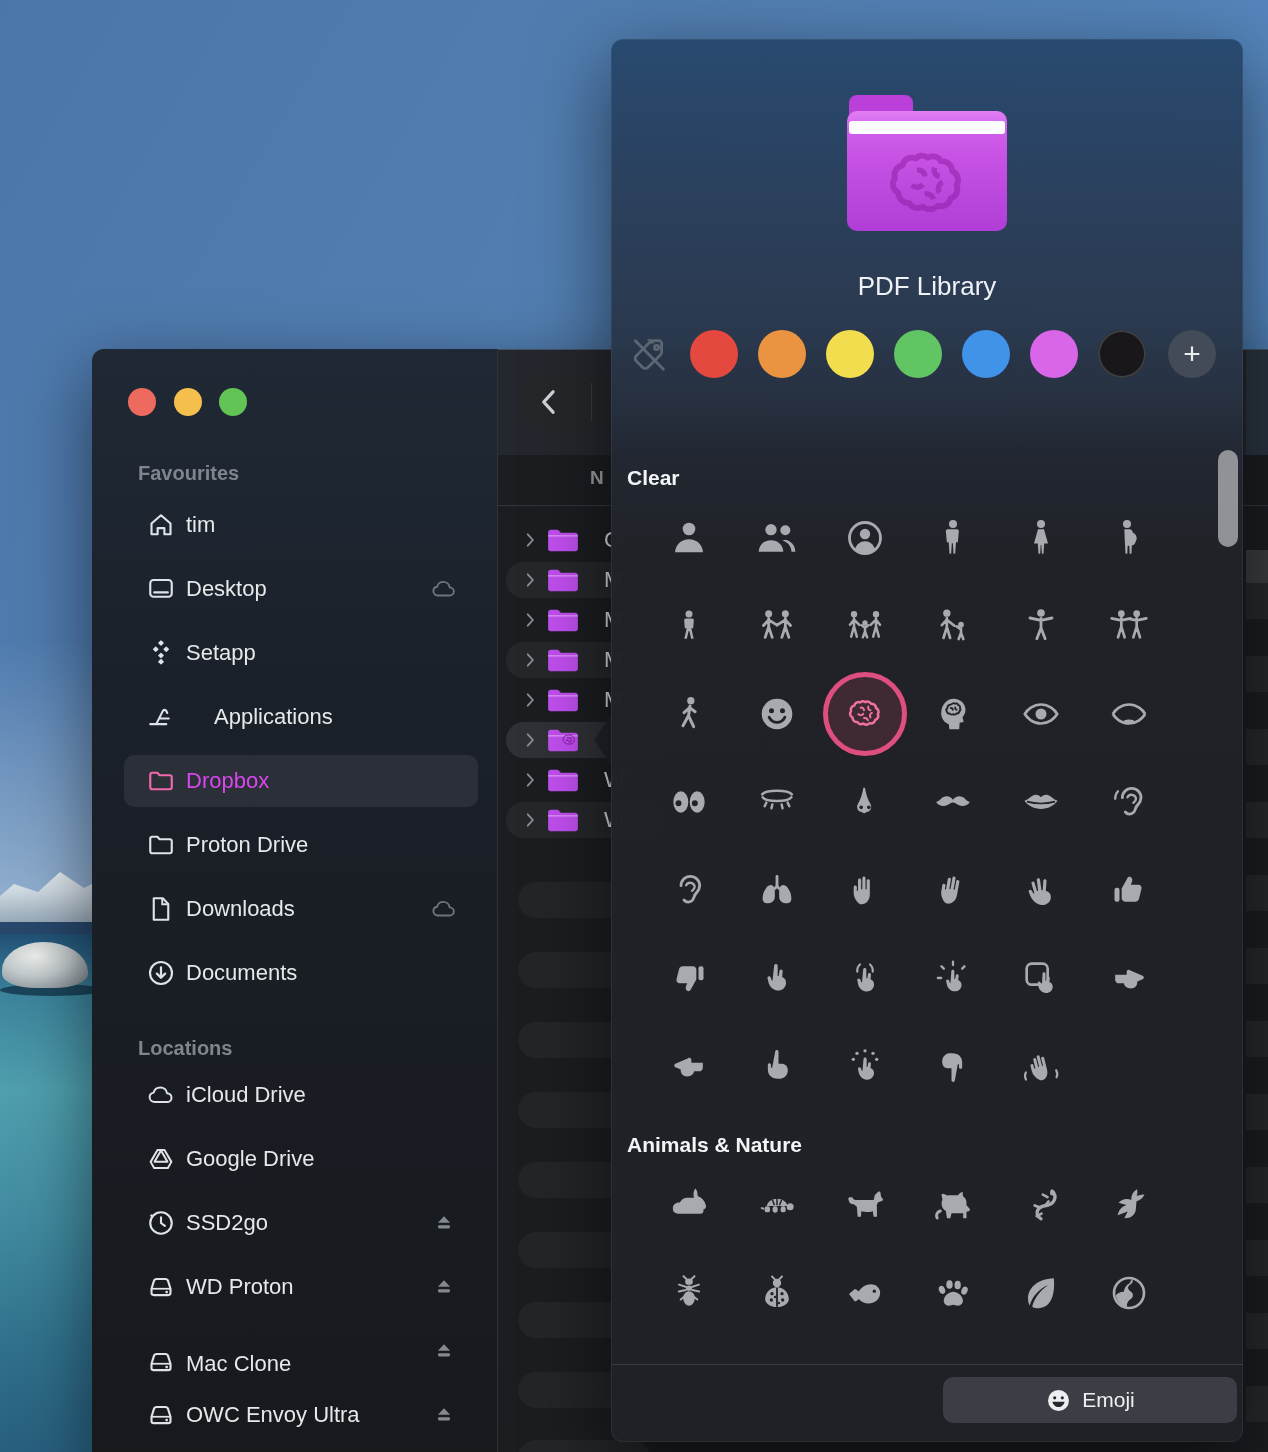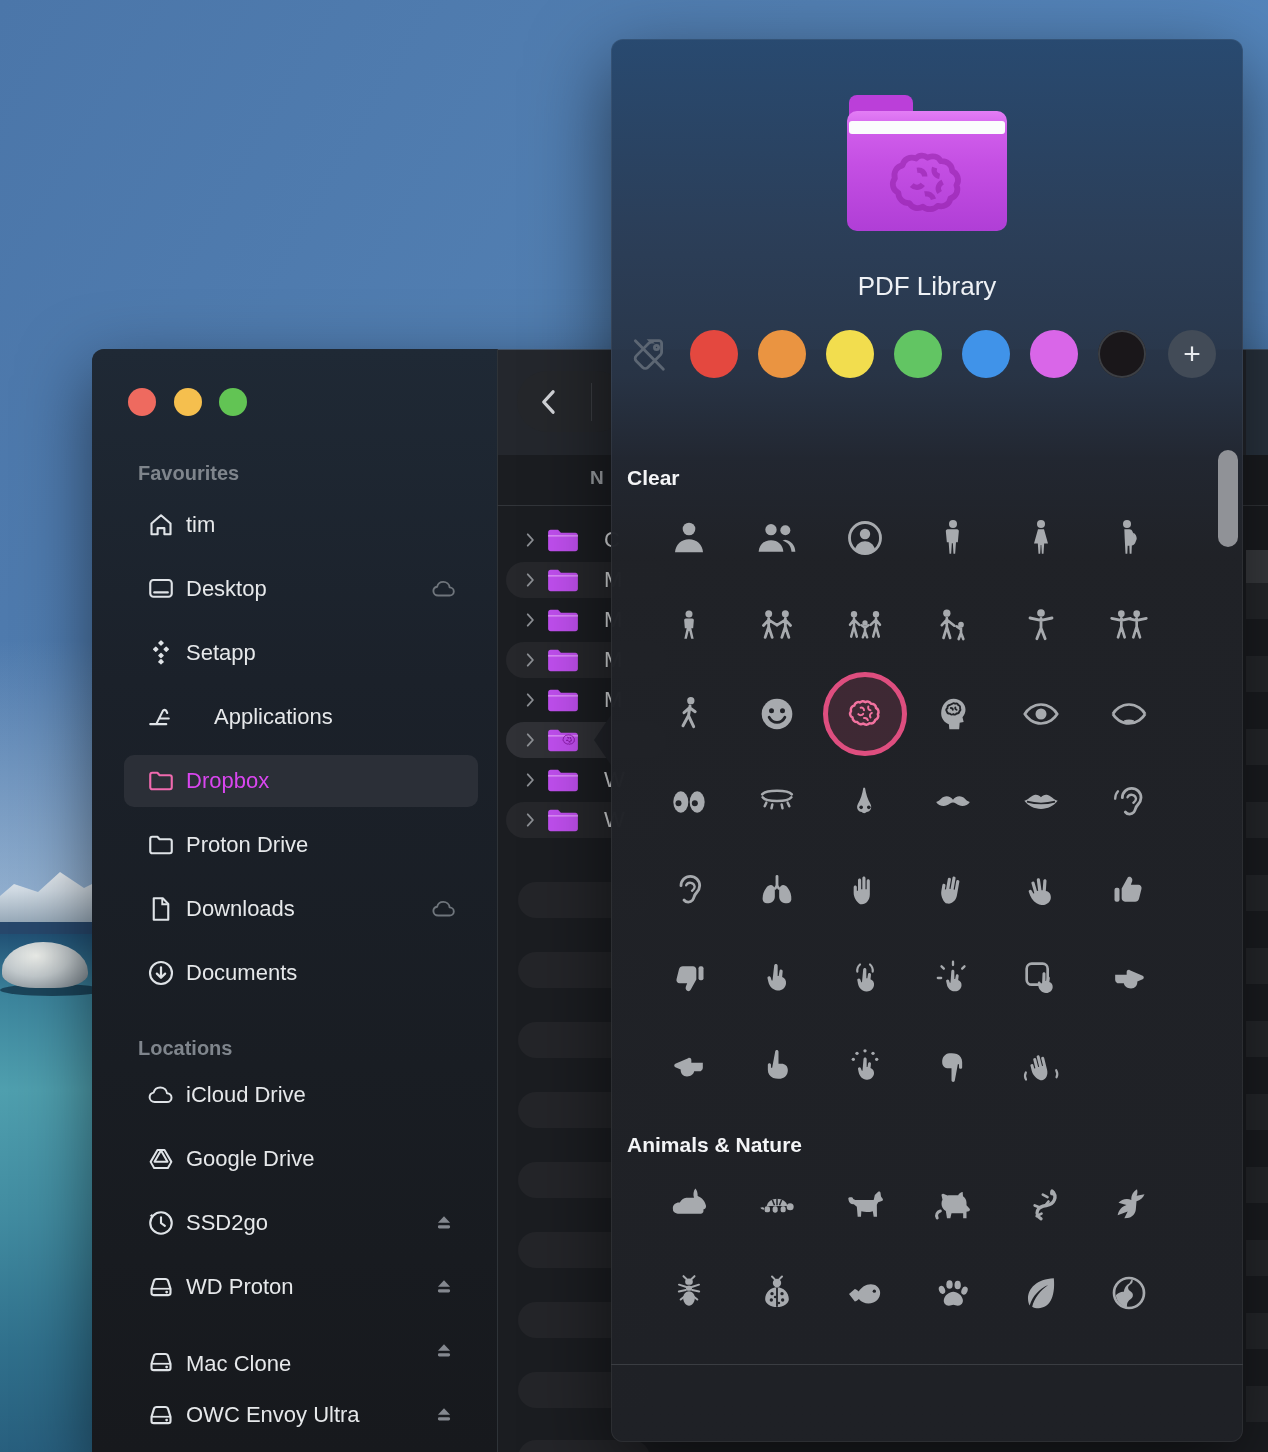--- a/index.html
+++ b/index.html
@@ -830,16 +830,27 @@
           </svg>
         </div>
         <div class="abs cell" style="position: absolute; left: 490px; top: 1226px;">
           <svg width="40" height="40" viewBox="0 0 24 24" fill="currentColor" style="color:#a7aaae;display:block" xmlns="http://www.w3.org/2000/svg">
             <circle cx="12" cy="12" r="9" fill="none" stroke="currentColor" stroke-width="1.6"></circle>
             <path d="M13.8 3.5c.9 1.2.4 2.6-.8 3.3-1.1.7-1.9 1.6-1.4 2.8.4 1.1 1.7 1.4 2.4 2.4.8 1.3.2 2.9-1.1 3.8-1.2.8-2 1.9-2.1 3.3l-.1 1.6c-3.5-.8-6.2-3.7-6.6-7.3 1.4-1.5 3.2-2.3 4.8-2.1.2-2.1 1.5-4 3.4-5.1z"></path>
           </svg>
         </div>
       </div>
     <div class="abs pop-footer">
+      <button class="pbtn" style="left:332px;width:294px;">
+        <span style="display:flex;">
+            <svg width="27" height="27" viewBox="0 0 24 24" fill="currentColor" style="color:#eceff1;display:block" xmlns="http://www.w3.org/2000/svg">
+              <circle cx="12" cy="12" r="9.3" fill="#eceff1"></circle>
+              <circle cx="8.6" cy="9.6" r="1.4" fill="#26282c"></circle>
+              <circle cx="15.4" cy="9.6" r="1.4" fill="#26282c"></circle>
+              <path d="M6.6 13h10.8c-.6 2.8-2.7 4.7-5.4 4.7S7.2 15.8 6.6 13z" fill="#26282c"></path>
+            </svg>
+          </span>
+        <span>Emoji</span>
+      </button>
     </div>
     <div class="abs scrollthumb"></div>
   </div>
 </div>
 
 </body></html>

